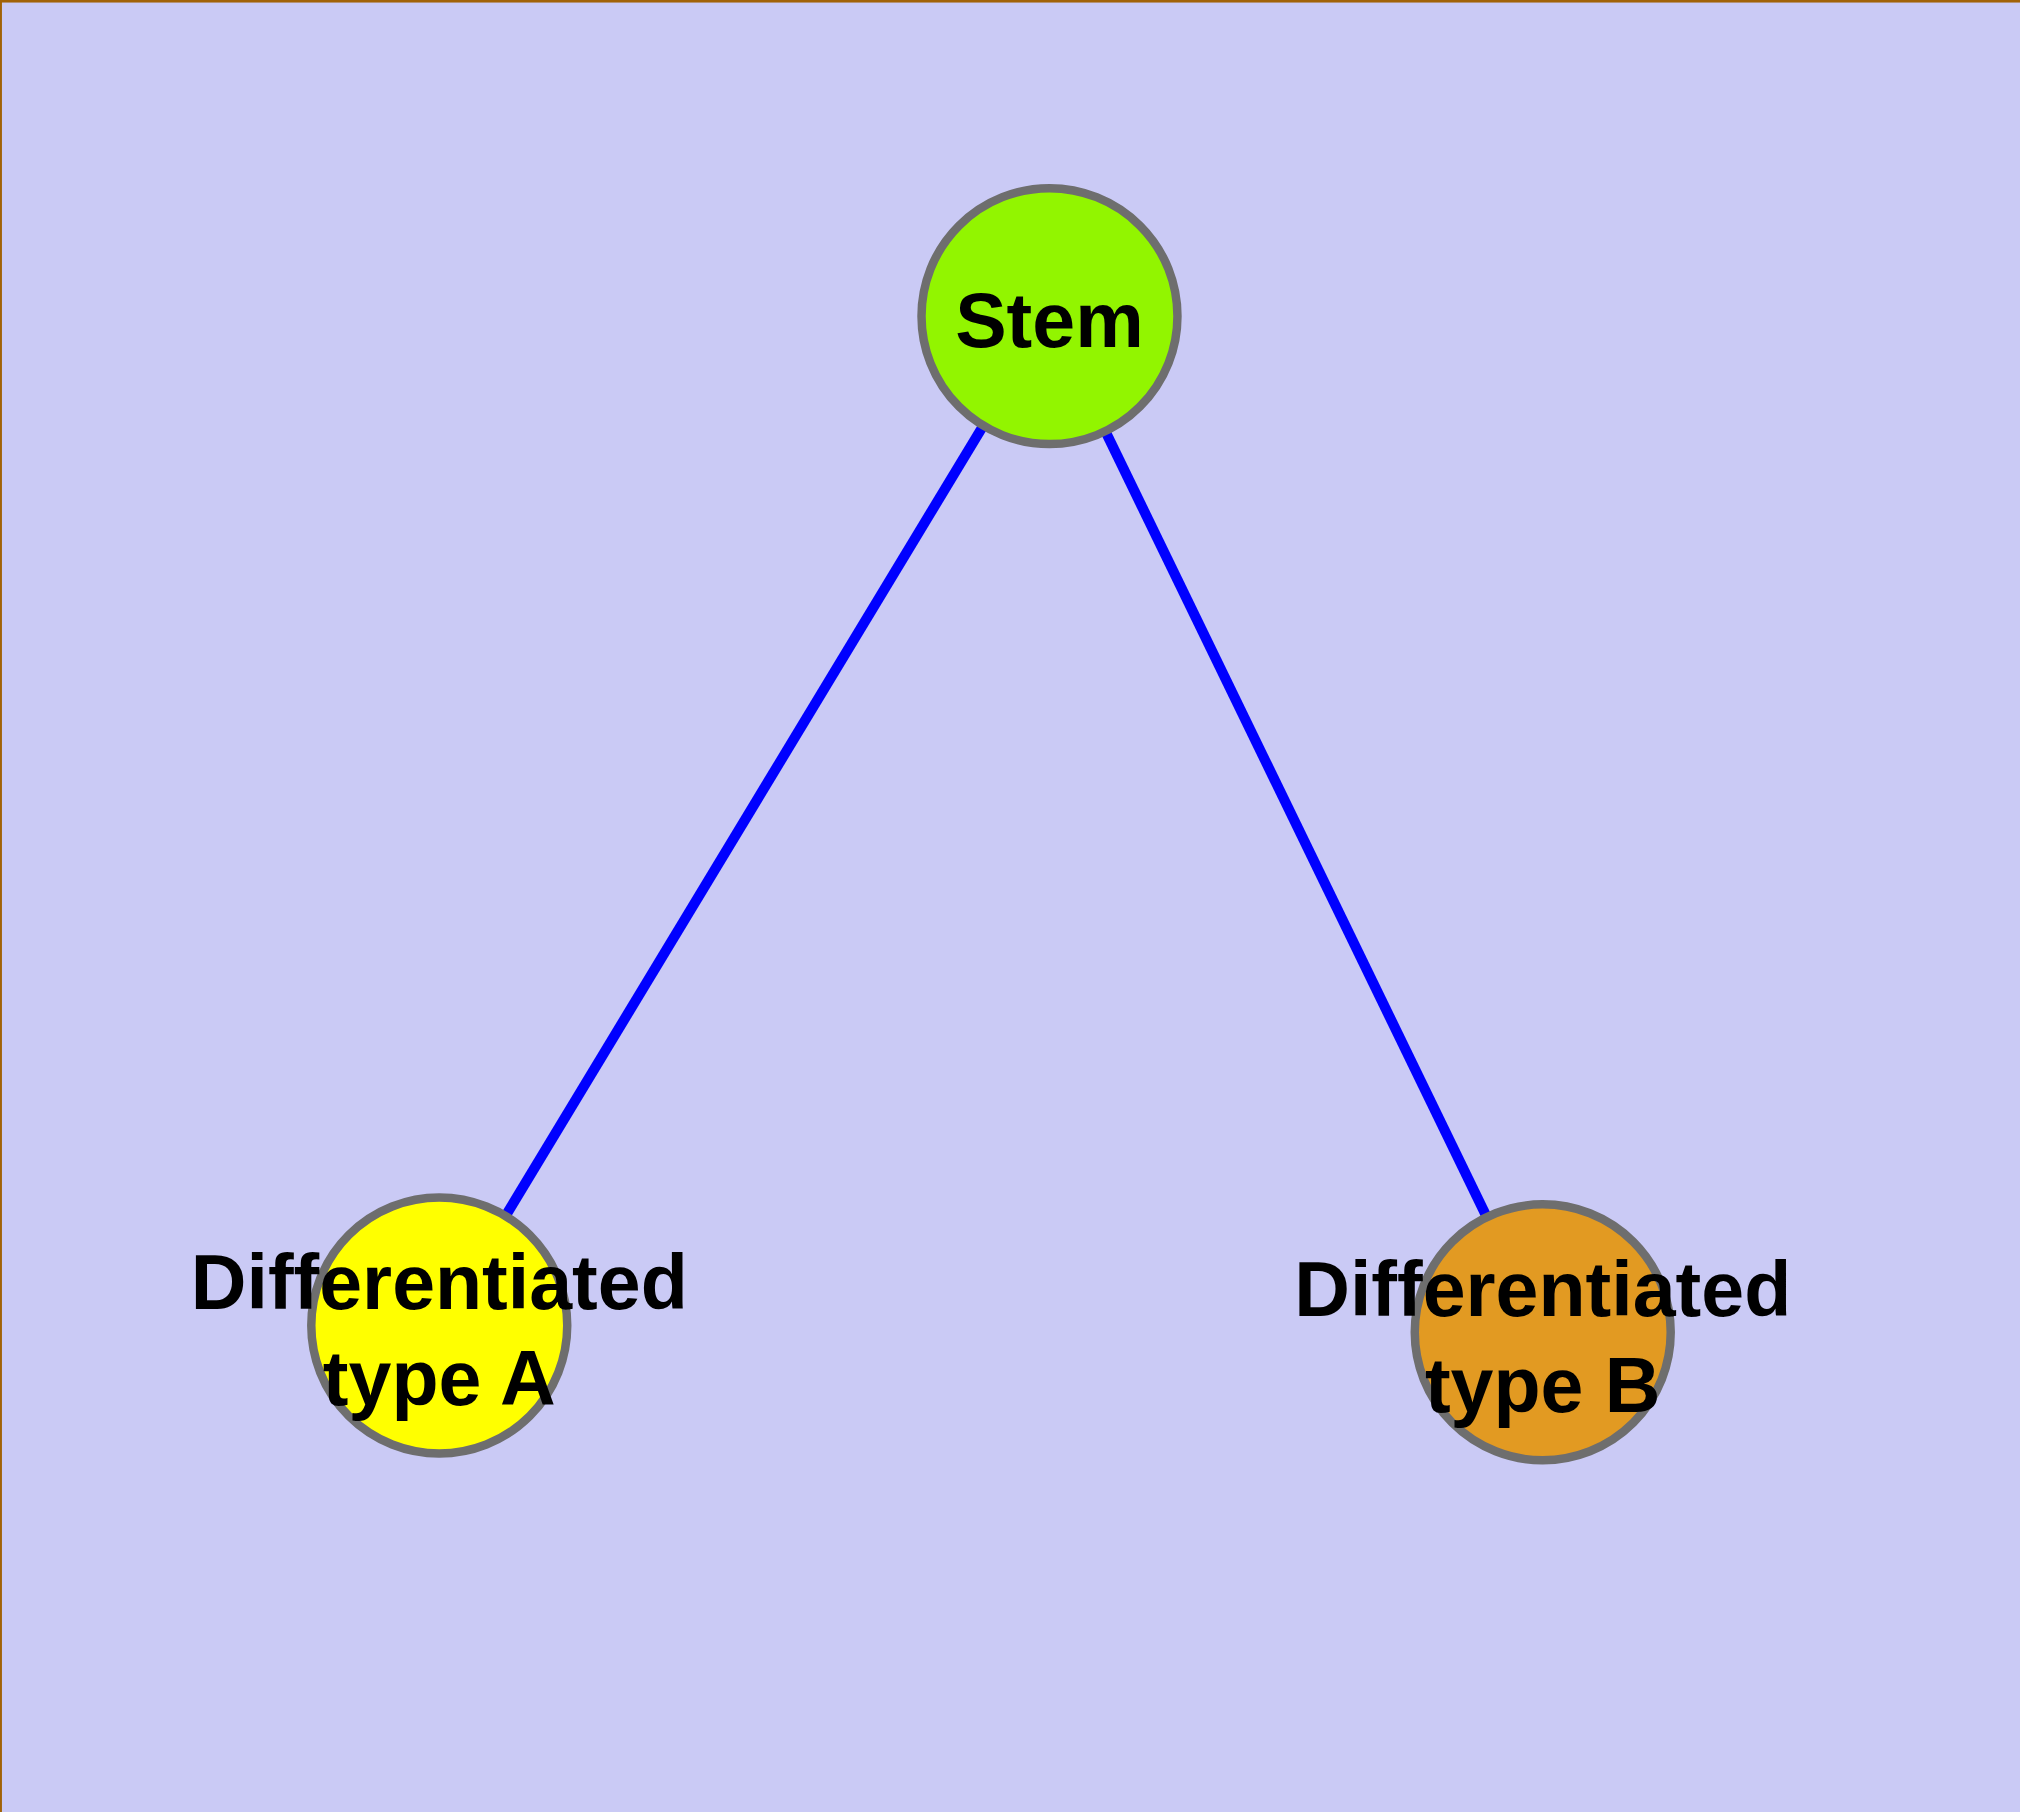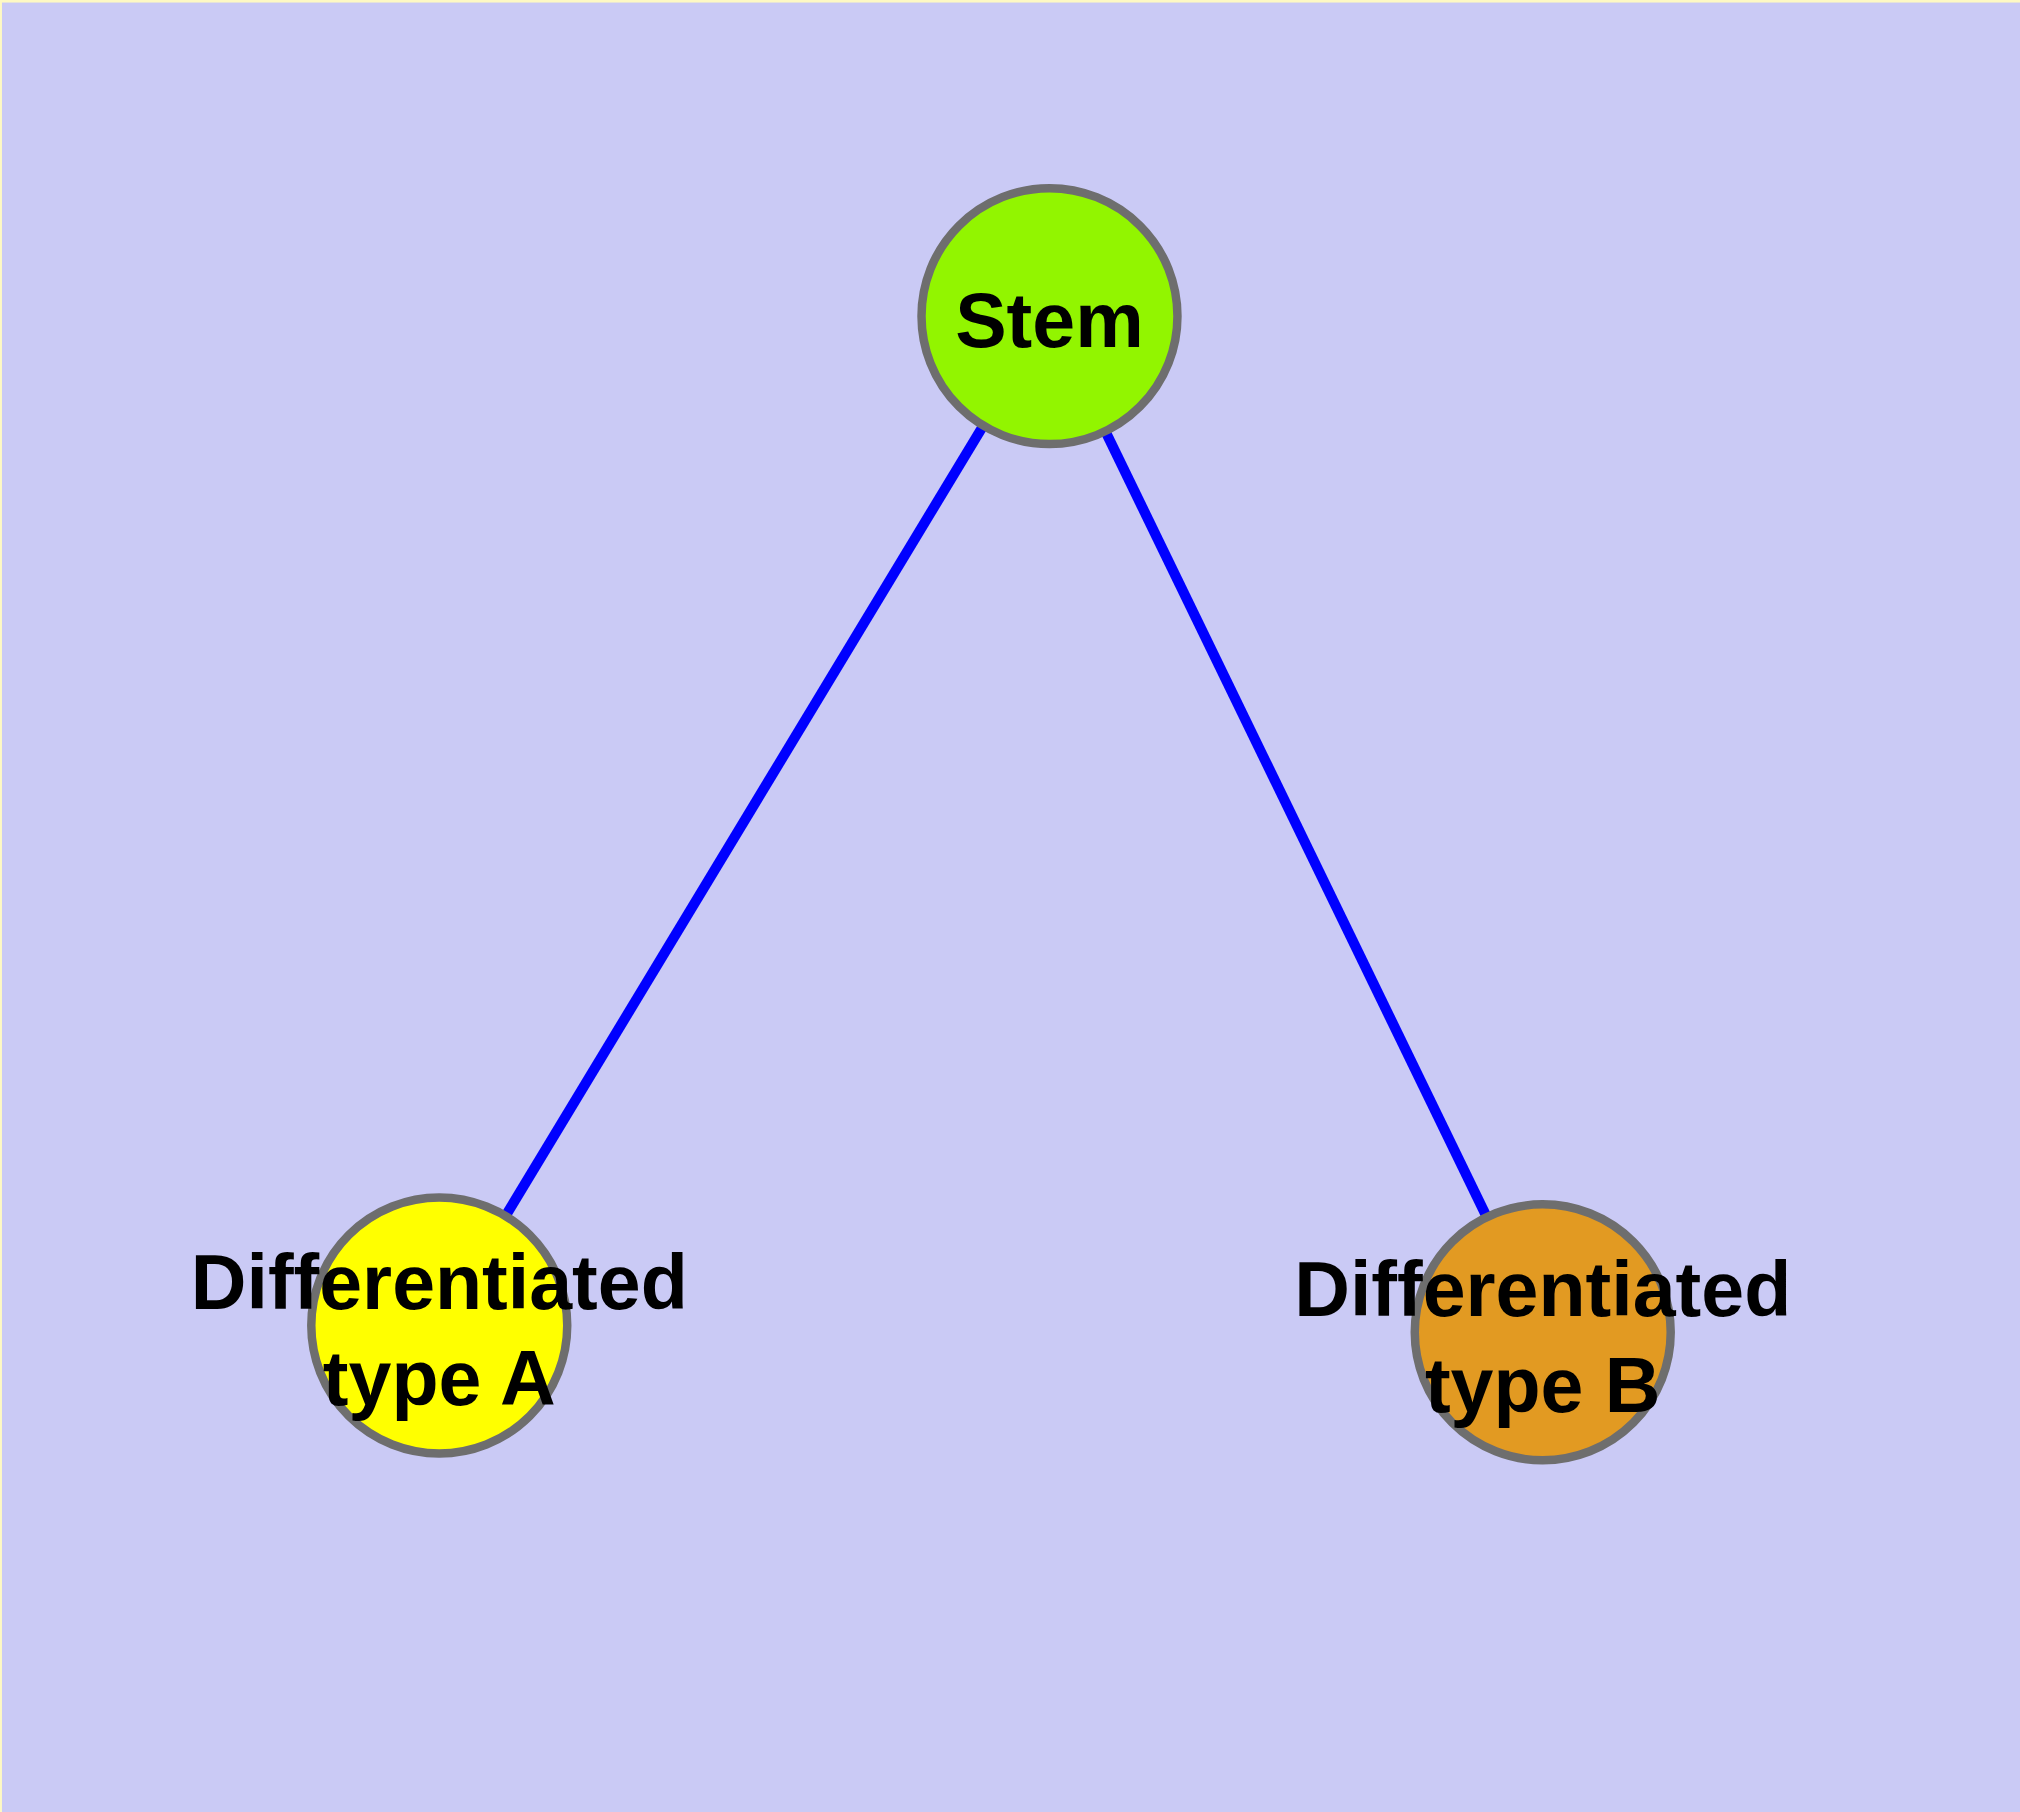--- a/index.html
+++ b/index.html
@@ -4,21 +4,21 @@
 <style>
   html, body {
     margin: 0;
     padding: 0;
     background: #ffffff;
   }
   .stage {
     position: relative;
     width: 2021px;
     height: 1812px;
-    background: #fef9c3;
+    background: #a16207;
     overflow: hidden;
   }
   svg.graph {
     display: block;
     width: 2021px;
     height: 1812px;
   }
   svg.graph text {
     font-family: "Liberation Sans", sans-serif;
     font-weight: bold;

